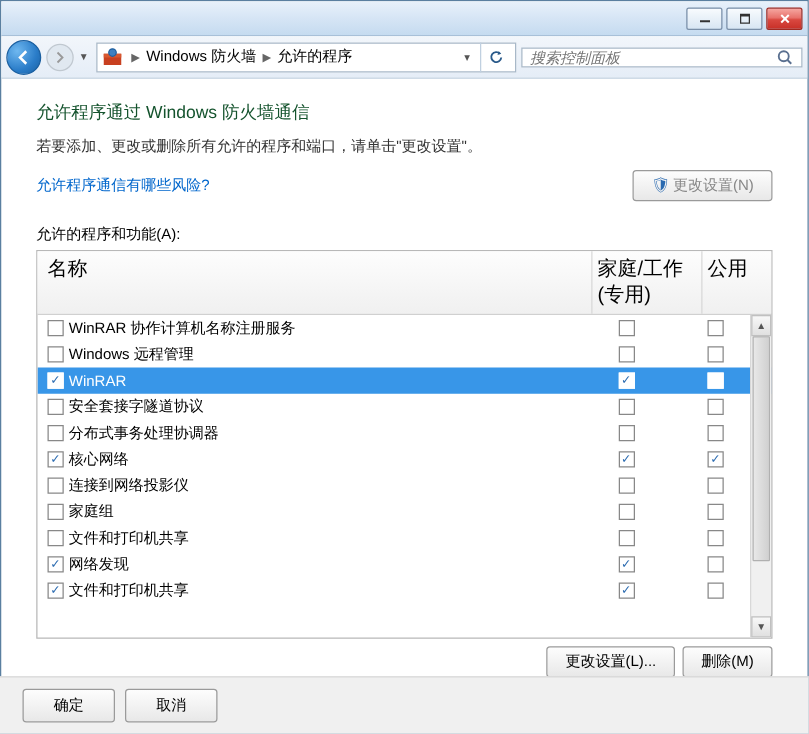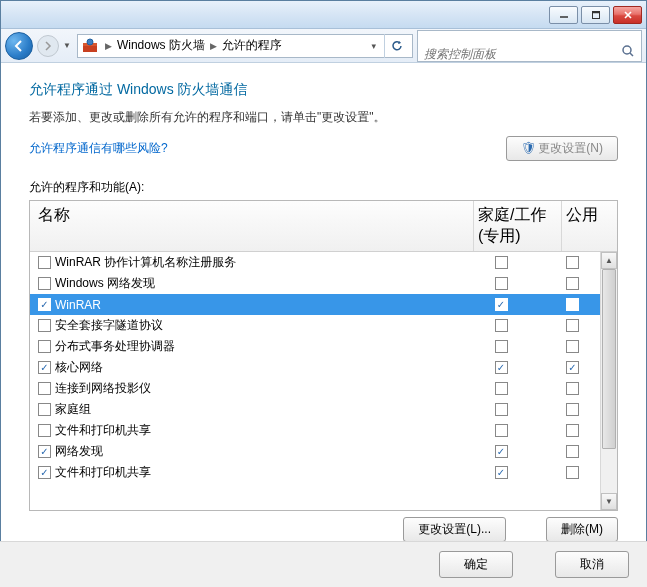--- a/index.html
+++ b/index.html
@@ -14,31 +14,31 @@
 
 .navbar { height: 34px; background: linear-gradient(to bottom, #f2f6fb, #e5edf7); display: flex; align-items: center; padding: 0 4px; gap: 4px; border-bottom: 1px solid #c0d0e0; }
 .nav-back { width: 28px; height: 28px; border-radius: 50%; background: radial-gradient(circle at 30% 30%, #6fb8f0, #2a7cc8 60%, #1a5fa0); display: flex; align-items: center; justify-content: center; color: #fff; font-size: 16px; cursor: pointer; border: 1px solid #1a5fa0; }
 .nav-fwd { width: 22px; height: 22px; border-radius: 50%; background: #e0e8f0; display: flex; align-items: center; justify-content: center; color: #888; font-size: 12px; border: 1px solid #c0c8d0; }
 .nav-dd { width: 10px; font-size: 8px; color: #555; }
 .address { flex: 1; height: 24px; background: #fff; border: 1px solid #a8b8c8; display: flex; align-items: center; padding: 0 4px; gap: 4px; }
 .address-icon { width: 16px; height: 16px; display: flex; }
 .breadcrumb { display: flex; align-items: center; font-size: 12px; gap: 2px; }
 .breadcrumb-sep { color: #666; font-size: 9px; padding: 0 3px; }
 .address-refresh { width: 24px; height: 24px; display: flex; align-items: center; justify-content: center; border-left: 1px solid #c0d0e0; font-size: 11px; color: #2a5a8a; cursor: pointer; }
-.searchbox { width: 225px; height: 32px; background: #fff; border: 1px solid #a8b8c8; display: flex; align-items: flex-end; padding: 0 6px; gap: 4px; }
+.searchbox { width: 225px; height: 16px; background: #fff; border: 1px solid #a8b8c8; display: flex; align-items: flex-start; padding: 0 6px; gap: 4px; }
 .searchbox input { border: none; outline: none; font-size: 12px; flex: 1; color: #888; font-style: italic; background: transparent; }
 .search-icon { color: #5a7090; font-size: 12px; }
 
 .content { padding: 18px 28px 12px 28px; height: calc(587px - 28px - 34px); overflow: hidden; }
-.heading { color: #0369a1; font-size: 14px; font-weight: normal; margin-bottom: 10px; }
+.heading { color: #14532d; font-size: 14px; font-weight: normal; margin-bottom: 10px; }
 .subtext { font-size: 12px; color: #333; margin-bottom: 10px; }
 .link { color: #0066cc; font-size: 12px; cursor: pointer; }
 
 .row-top { display: flex; justify-content: space-between; align-items: center; margin-bottom: 18px; }
-.btn { padding: 3px 14px; font-size: 12px; background: linear-gradient(to bottom, #fdfdfd, #e8e8e8); border: 1px solid #9a9a9a; border-radius: 3px; cursor: pointer; margin-left: 34px; }
+.btn { padding: 3px 14px; font-size: 12px; background: linear-gradient(to bottom, #fdfdfd, #e8e8e8); border: 1px solid #9a9a9a; border-radius: 3px; cursor: pointer; }
 .btn.disabled { color: #888; cursor: default; }
 .btn .shield { color: #2a6ab0; margin-right: 2px; }
 
 .list-label { font-size: 12px; margin-bottom: 4px; }
 .list-container { border: 1px solid #b8b8b8; position: relative; }
 .list-header { display: flex; background: linear-gradient(to bottom, #fdfdfd, #f0f0f0); border-bottom: 1px solid #d0d0d0; font-size: 16px; }
 .col-name { flex: 1; padding: 4px 8px; border-right: 1px solid #d8d8d8; }
 .col-chk { width: 88px; padding: 4px 4px; text-align: left; border-right: 1px solid #d8d8d8; }
 .col-chk:last-child { width: 55px; border-right: none; }
 .list-body { height: 258px; overflow: hidden; position: relative; }
@@ -51,21 +51,21 @@
 .list-row.selected { background: #3896e8; color: #fff; }
 .row-name { flex: 1; display: flex; align-items: center; padding: 0 8px; gap: 4px; }
 .row-chk { width: 88px; display: flex; justify-content: center; }
 .row-chk:last-child { width: 55px; margin-right: 17px; }
 .cb { width: 13px; height: 13px; border: 1px solid #888; background: #fff; display: flex; align-items: center; justify-content: center; font-size: 10px; color: #2a6ab0; cursor: pointer; line-height: 1; }
 .selected .cb { border-color: #fff; }
 
 .actions-right { display: flex; justify-content: flex-end; gap: 6px; margin-top: 6px; }
 .actions-bottom { display: flex; justify-content: flex-end; margin-top: 18px; }
 
-.footer { position: absolute; bottom: 0; left: 0; right: 0; height: 46px; background: #f0f0f0; border-top: 1px solid #d8d8d8; display: flex; align-items: center; justify-content: flex-end; gap: 8px; padding: 0 18px; }
+.footer { position: absolute; bottom: 0; left: 0; right: 0; height: 46px; background: #f0f0f0; border-top: 1px solid #d8d8d8; display: flex; align-items: center; gap: 8px; padding: 0 18px; }
 .footer .btn { padding: 4px 24px; }
 </style>
 </head>
 <body>
 
 <div class="titlebar">
   <div class="win-btns">
     <div class="win-btn">
       <svg width="10" height="10" viewBox="0 0 10 10">
           <line x1="1" y1="7" x2="9" y2="7" stroke="#333" stroke-width="1.5"></line>
@@ -157,21 +157,21 @@
           <div class="row-chk">
             <span class="cb"></span>
           </div>
           <div class="row-chk">
             <span class="cb"></span>
           </div>
         </div>
         <div class="list-row">
           <div class="row-name">
             <span class="cb"></span>
-            <span>Windows 网络发现</span>
+            <span>Windows 远程管理</span>
           </div>
           <div class="row-chk">
             <span class="cb"></span>
           </div>
           <div class="row-chk">
             <span class="cb"></span>
           </div>
         </div>
         <div class="list-row selected">
           <div class="row-name">

